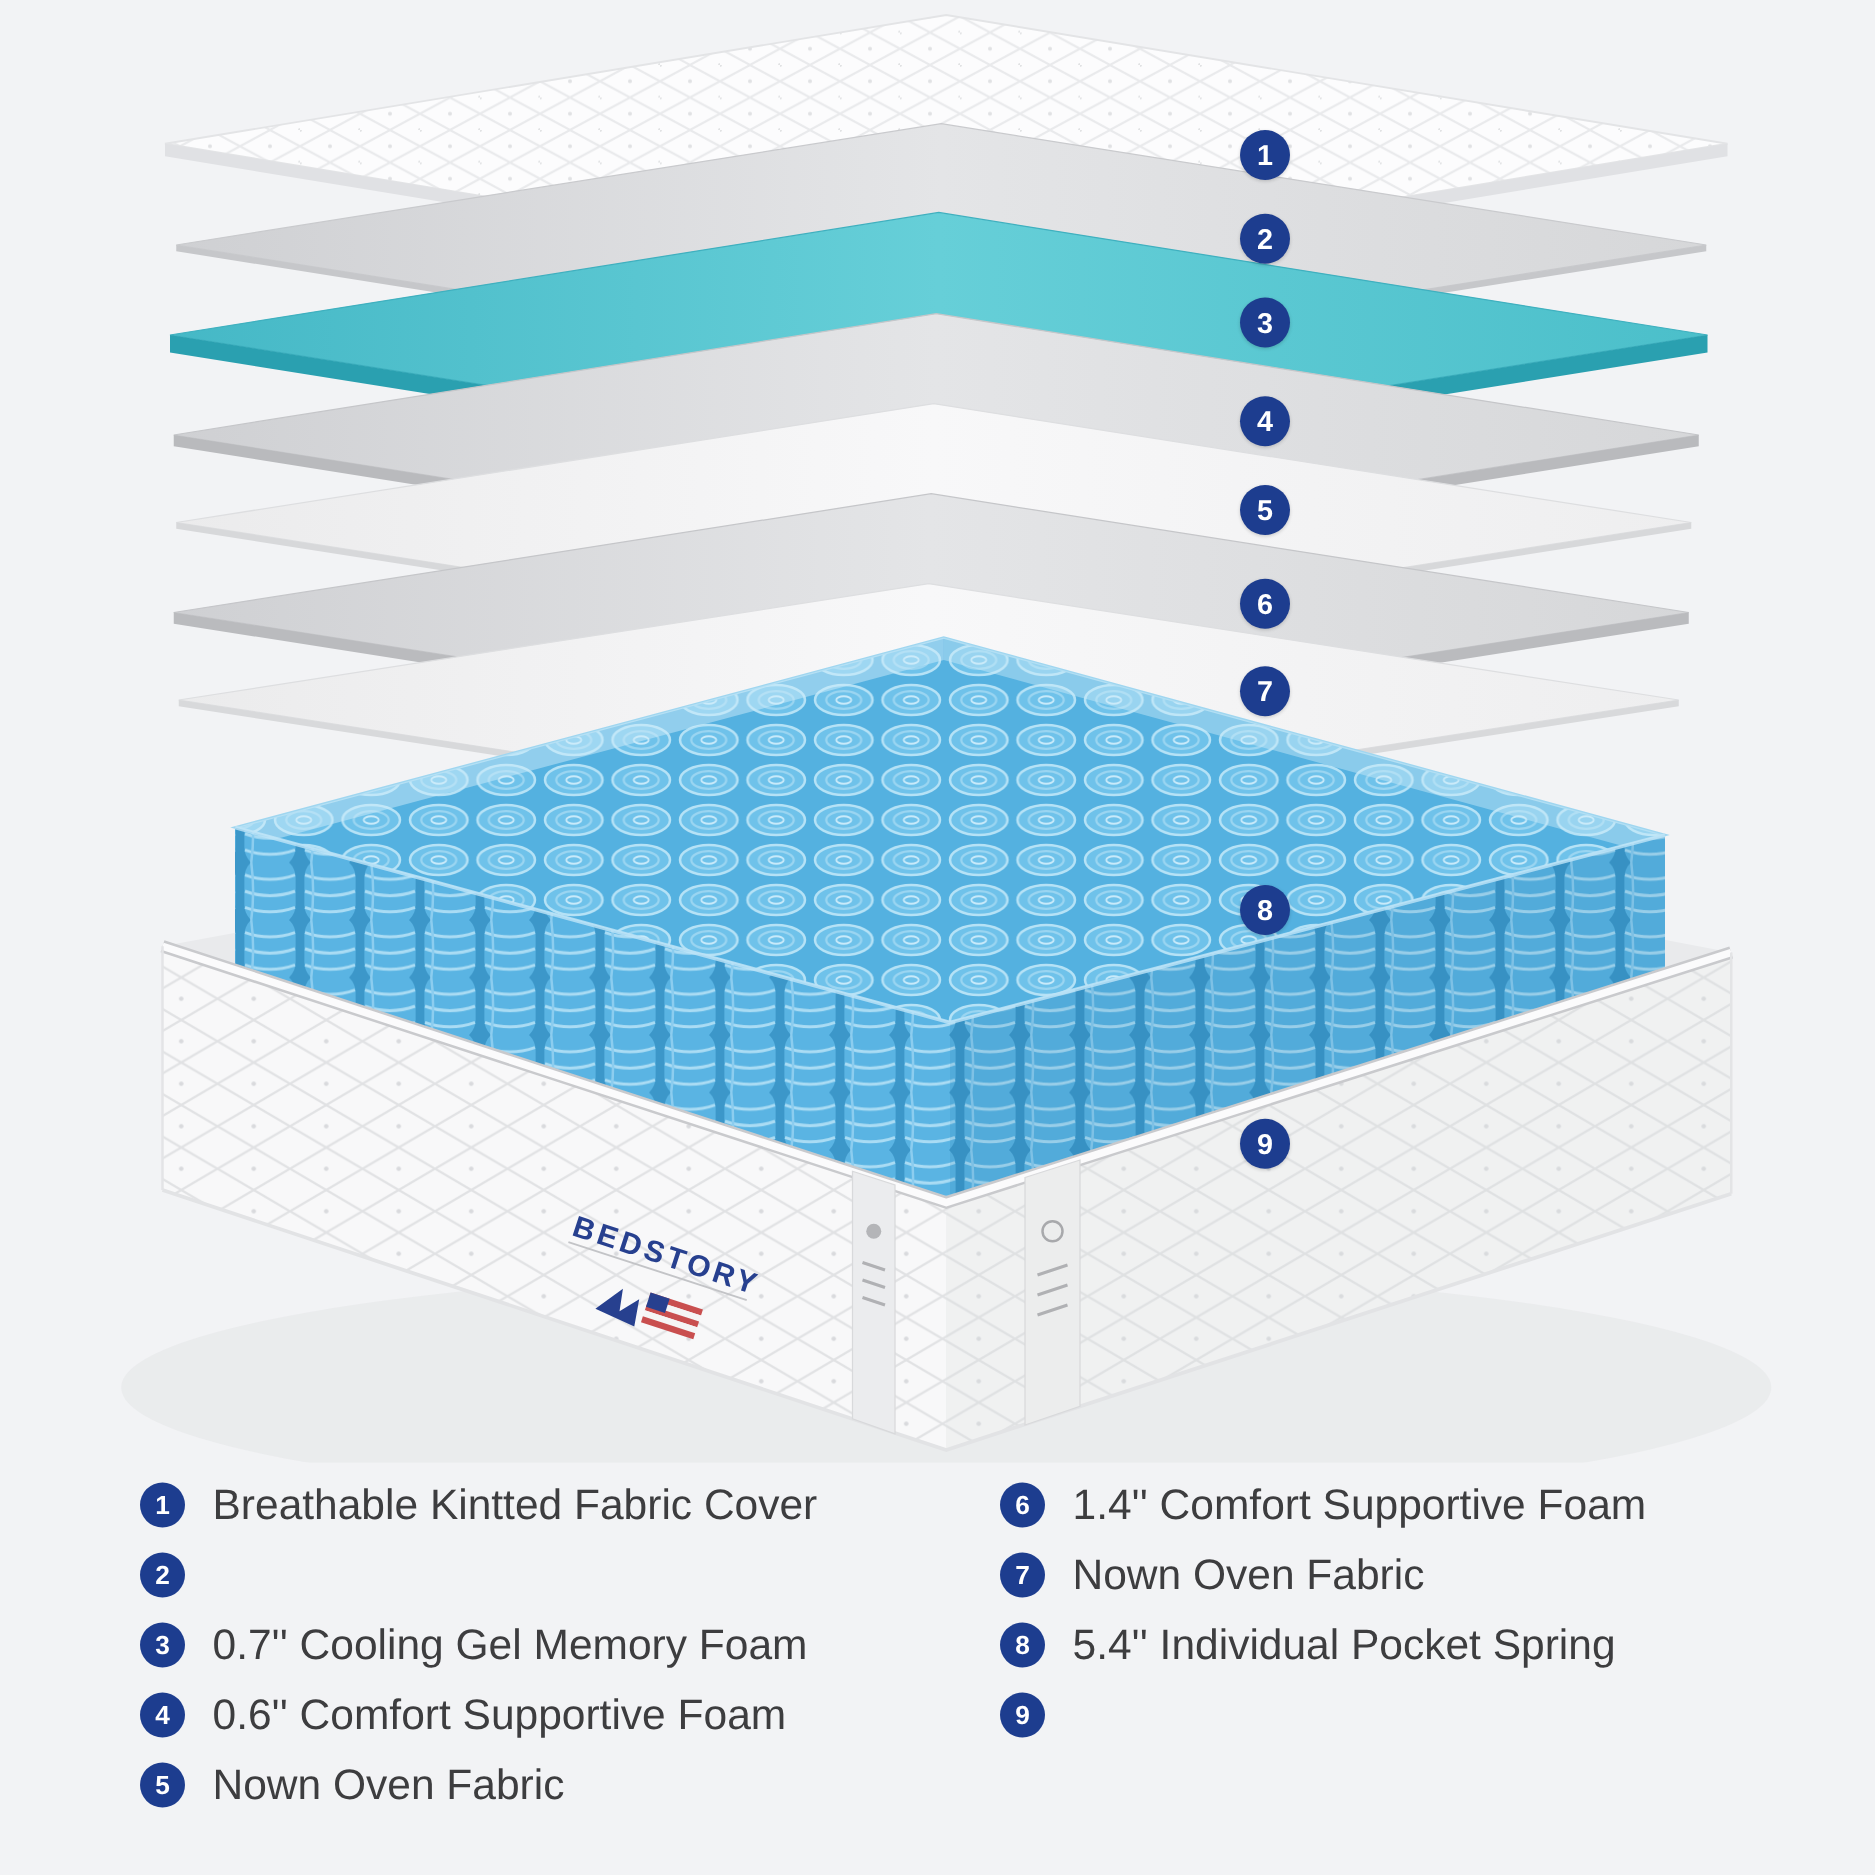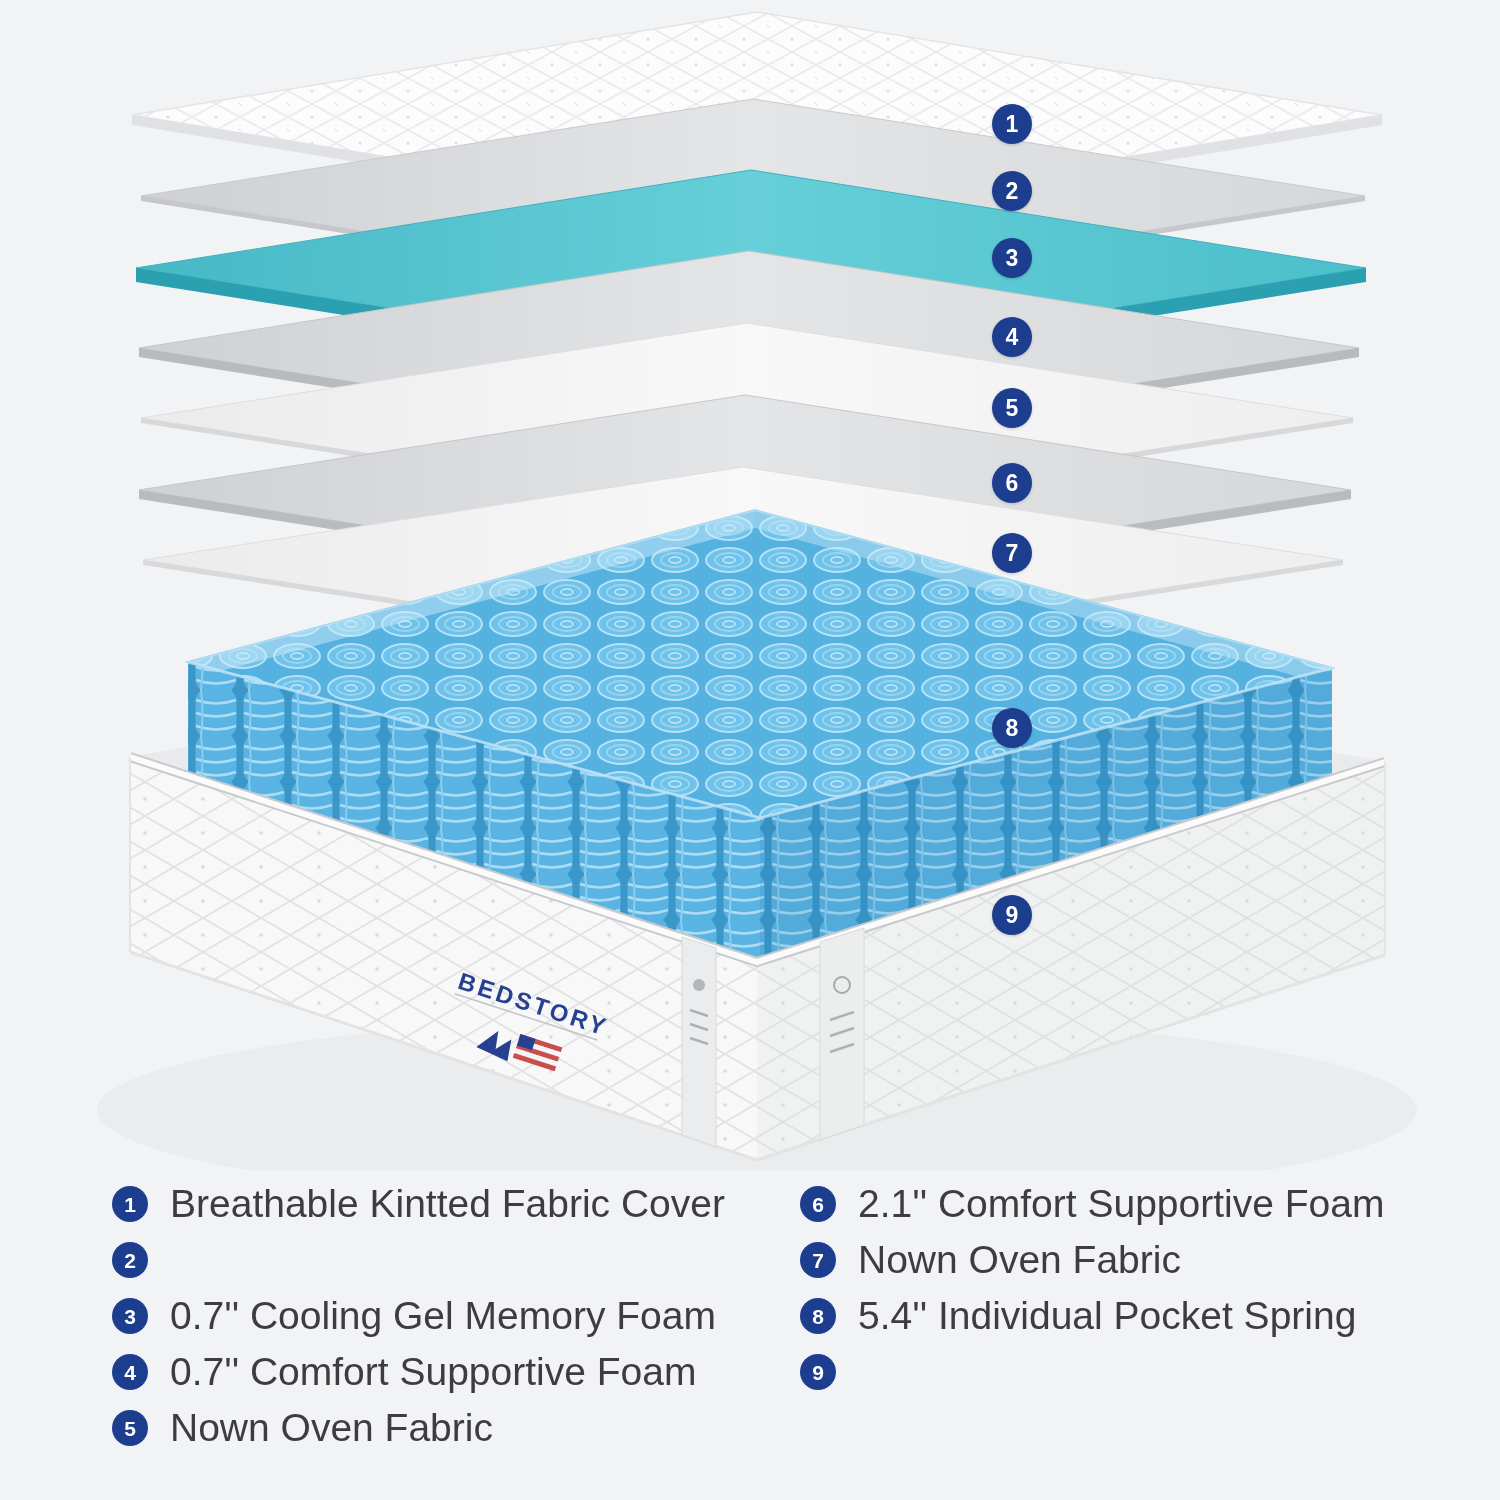--- a/index.html
+++ b/index.html
@@ -28,21 +28,21 @@
   .legend-col{position:absolute;display:flex;flex-direction:column;gap:20px;}
   .legend-col.left{left:112px;top:1186px;}
   .legend-col.right{left:800px;top:1186px;}
   .legend-item{display:flex;align-items:center;gap:22px;height:36px;}
   .legend-badge{
     flex:0 0 36px;width:36px;height:36px;border-radius:50%;
     background:var(--badge);color:#fff;
     display:flex;align-items:center;justify-content:center;
     font-size:21px;font-weight:700;line-height:1;
   }
-  .legend-label{font-size:39px;color:var(--legend-text);white-space:nowrap;}
+  .legend-label{font-size:34px;color:var(--legend-text);white-space:nowrap;}
 </style>
 </head>
 <body>
 
 <div class="page">
 
   <svg class="diagram-svg" width="1500" height="1170" viewBox="0 0 1500 1170">
     <defs>
       <pattern id="quiltTop" width="48" height="26" patternUnits="userSpaceOnUse">
         <rect width="48" height="26" fill="#fcfcfd"></rect>
@@ -208,32 +208,32 @@
     </div>
     <div class="legend-item">
       <span class="legend-badge">2</span>
     </div>
     <div class="legend-item">
       <span class="legend-badge">3</span>
       <span class="legend-label">0.7'' Cooling Gel Memory Foam</span>
     </div>
     <div class="legend-item">
       <span class="legend-badge">4</span>
-      <span class="legend-label">0.7'' Comfort Supportive Foam</span>
+      <span class="legend-label">0.6'' Comfort Supportive Foam</span>
     </div>
     <div class="legend-item">
       <span class="legend-badge">5</span>
       <span class="legend-label">Nown Oven Fabric</span>
     </div>
   </div>
 
   <div class="legend-col right">
     <div class="legend-item">
       <span class="legend-badge">6</span>
-      <span class="legend-label">2.1'' Comfort Supportive Foam</span>
+      <span class="legend-label">1.4'' Comfort Supportive Foam</span>
     </div>
     <div class="legend-item">
       <span class="legend-badge">7</span>
       <span class="legend-label">Nown Oven Fabric</span>
     </div>
     <div class="legend-item">
       <span class="legend-badge">8</span>
       <span class="legend-label">5.4'' Individual Pocket Spring</span>
     </div>
     <div class="legend-item">

